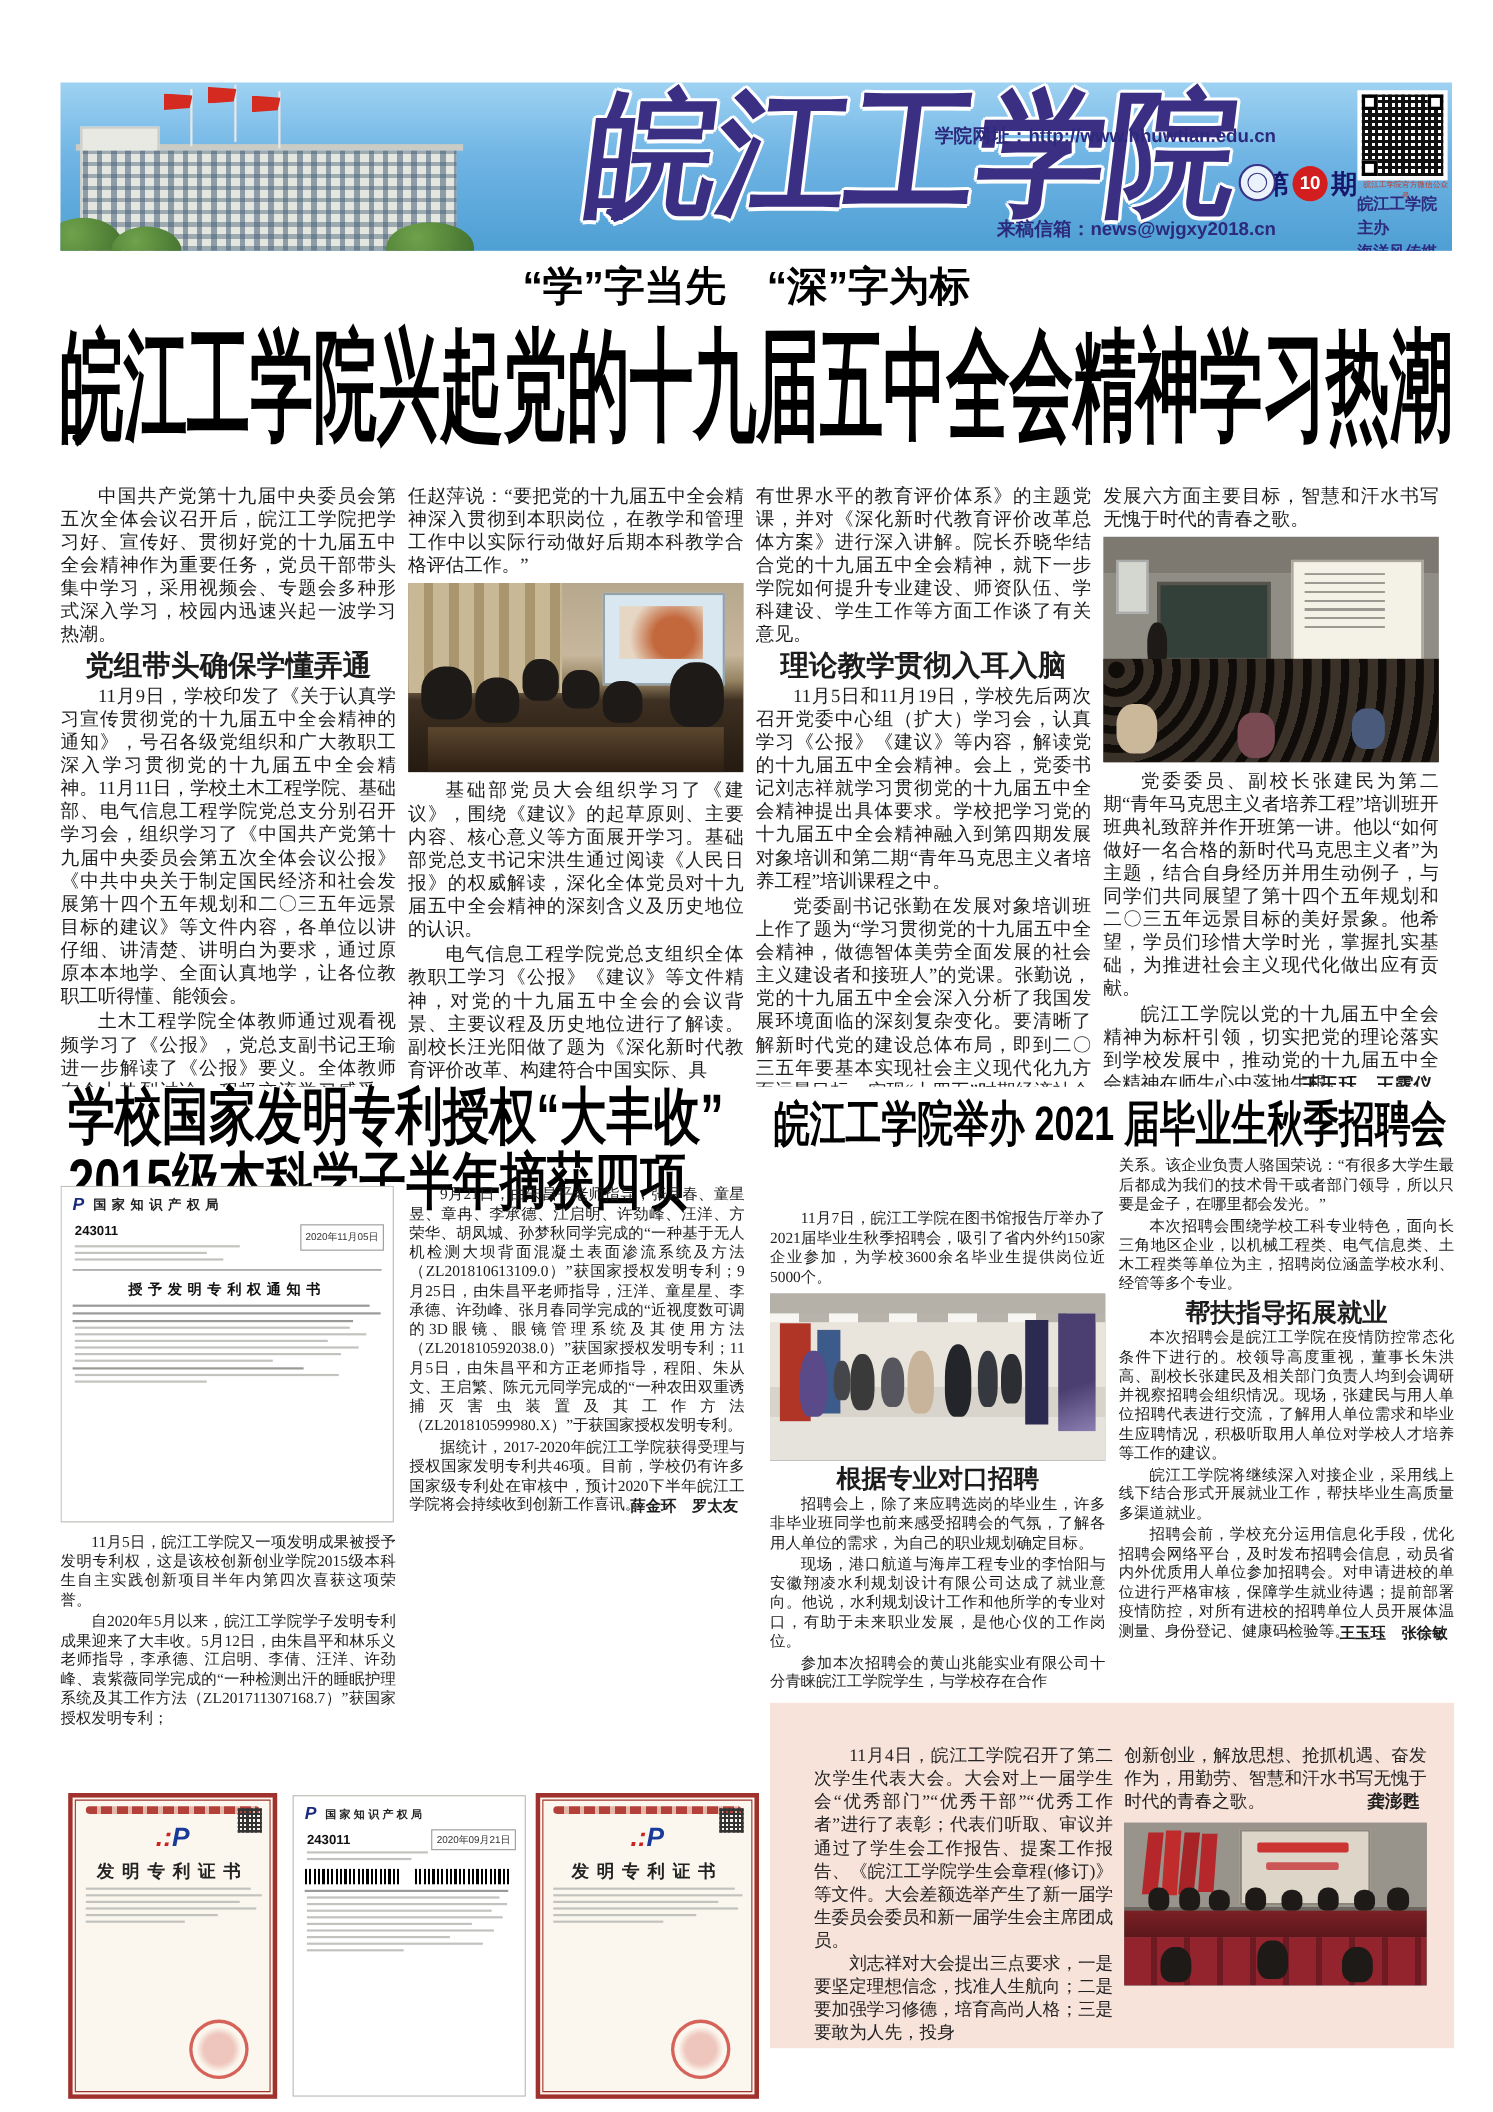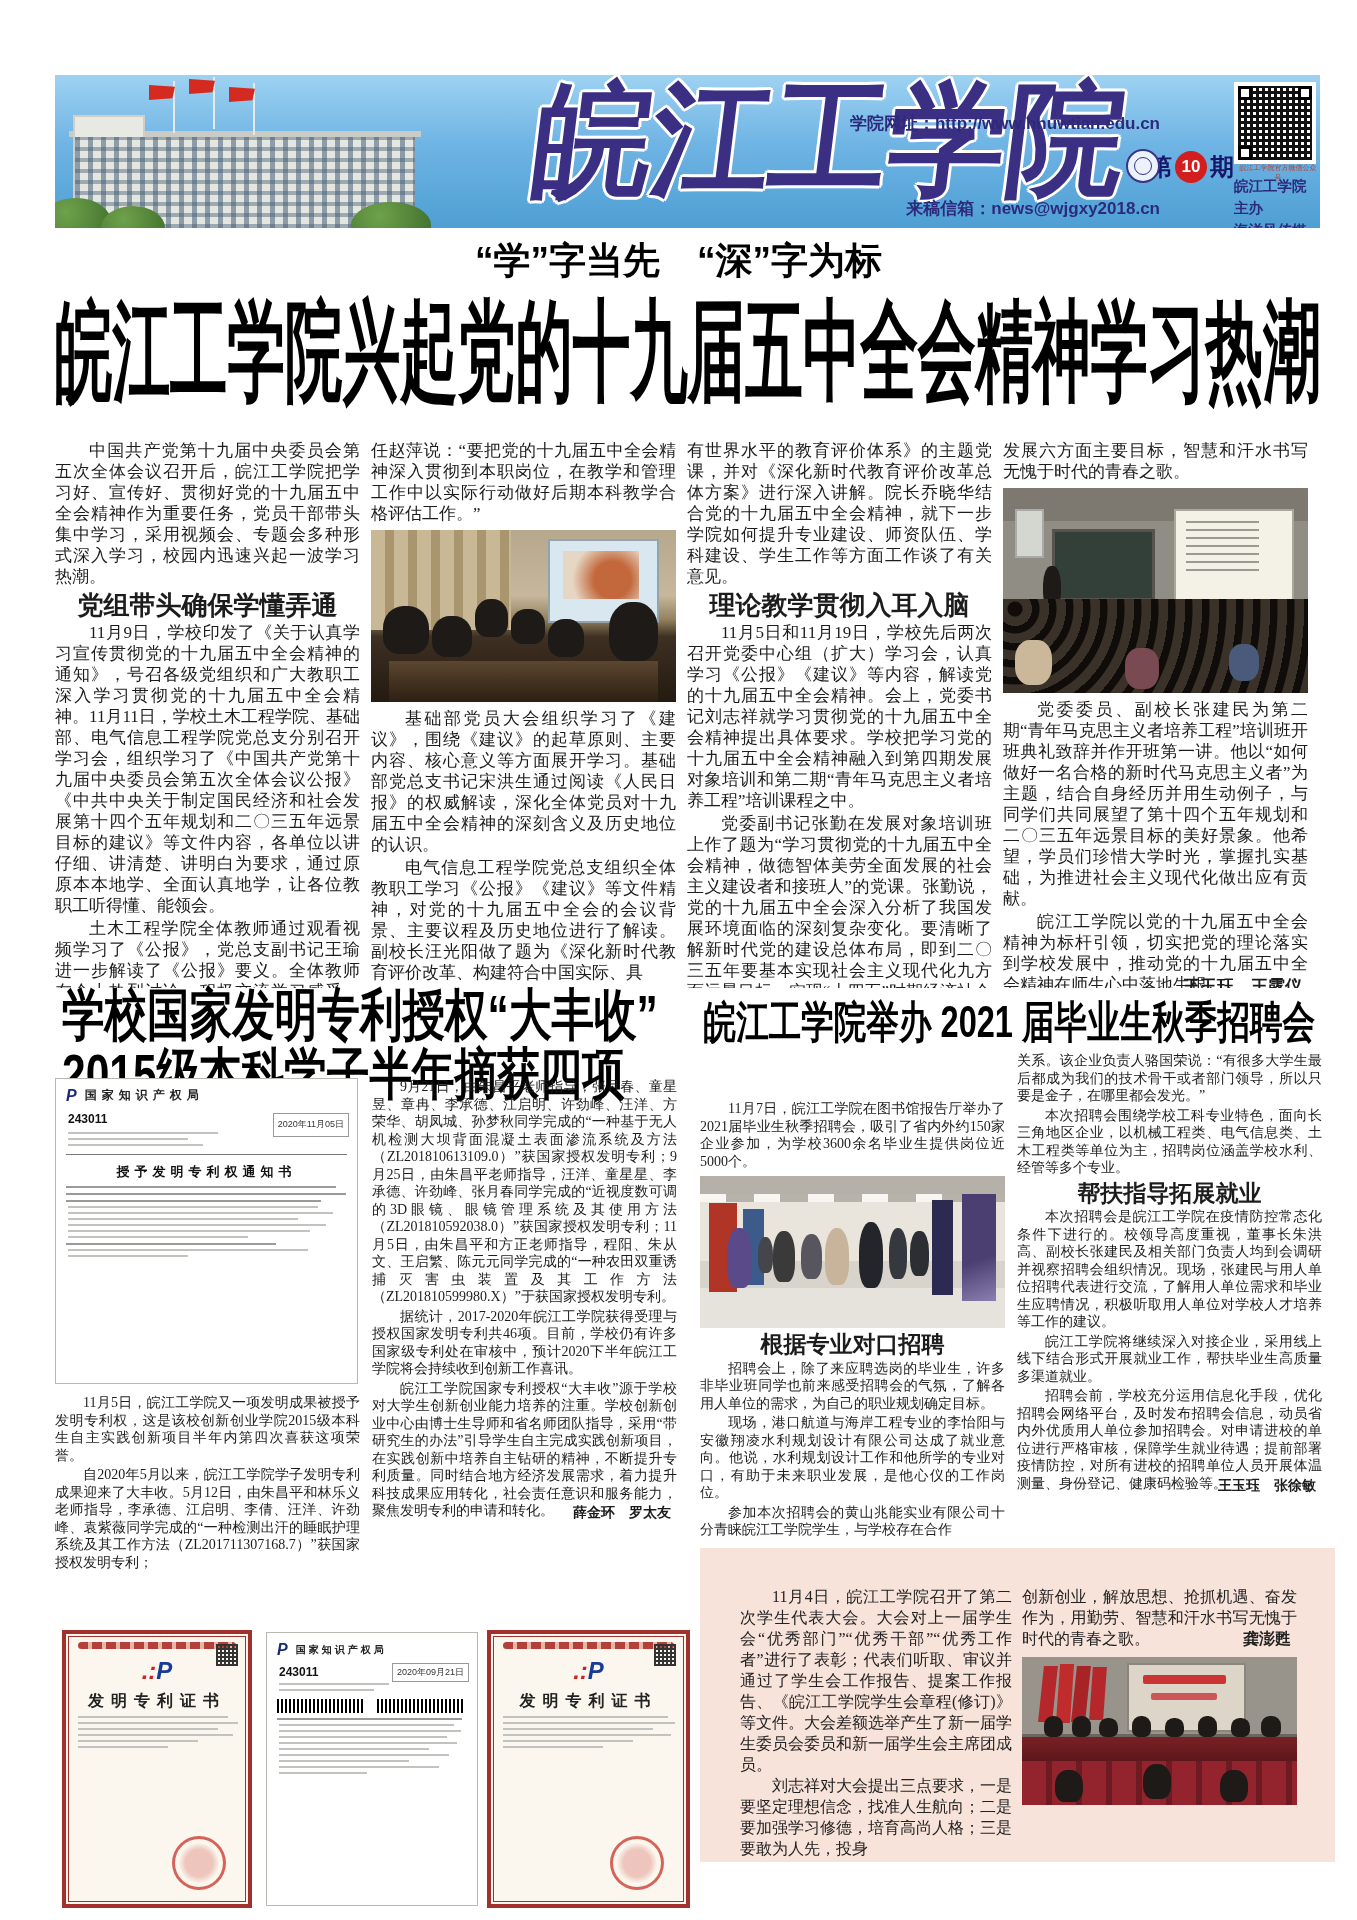--- a/index.html
+++ b/index.html
@@ -94,21 +94,21 @@
   .cert-logo b{color:#c22;}
   .cert-title{text-align:center;font-weight:bold;font-size:16px;letter-spacing:7px;color:#222;margin-top:6px;}
   .cert-qr{position:absolute;top:10px;right:10px;width:22px;height:22px;
        background-image:repeating-linear-gradient(0deg,#333 0 2px,transparent 2px 4px),
                         repeating-linear-gradient(90deg,#333 0 2px,transparent 2px 4px);}
   .cert-seal{position:absolute;right:22px;bottom:14px;width:48px;height:48px;border-radius:50%;
              border:3px solid rgba(200,50,40,.75);
              background:radial-gradient(circle,rgba(200,50,40,.25) 0 40%,transparent 60%);}
 
   
-  .pinkbox{position:absolute;left:700px;top:1548px;width:622px;height:314px;background:#f8e3da;padding-left:13px;}
+  .pinkbox{position:absolute;left:700px;top:1548px;width:622px;height:314px;background:#f8e3da;}
   .pink-col{position:absolute;top:38px;width:272px;font-size:16px;line-height:21px;text-align:justify;color:#222;}
   .pink-col p{margin:0;text-indent:2em;}
   .pink-col p.cont{text-indent:0;}
 </style>
 </head>
 <body>
 
 <div class="page">
 
   <div class="masthead">
@@ -239,21 +239,20 @@
         <div class="dls" style="width:240px;"></div>
         <div class="dls" style="width:120px;"></div>
     </div>
     <p>11月5日，皖江工学院又一项发明成果被授予发明专利权，这是该校创新创业学院2015级本科生自主实践创新项目半年内第四次喜获这项荣誉。</p>
     <p>自2020年5月以来，皖江工学院学子发明专利成果迎来了大丰收。5月12日，由朱昌平和林乐义老师指导，李承德、江启明、李倩、汪洋、许劲峰、袁紫薇同学完成的“一种检测出汗的睡眠护理系统及其工作方法（ZL201711307168.7）”获国家授权发明专利；</p>
   </div>
 
   <div class="col c-a2" style="left:372px;">
     <p>9月21日，由朱昌平老师指导，张月春、童星昱、章冉、李承德、江启明、许劲峰、汪洋、方荣华、胡凤城、孙梦秋同学完成的“一种基于无人机检测大坝背面混凝土表面渗流系统及方法（ZL201810613109.0）”获国家授权发明专利；9月25日，由朱昌平老师指导，汪洋、童星星、李承德、许劲峰、张月春同学完成的“近视度数可调的3D眼镜、眼镜管理系统及其使用方法（ZL201810592038.0）”获国家授权发明专利；11月5日，由朱昌平和方正老师指导，程阳、朱从文、王启繁、陈元元同学完成的“一种农田双重诱捕灭害虫装置及其工作方法（ZL201810599980.X）”于获国家授权发明专利。</p>
     <p>据统计，2017-2020年皖江工学院获得受理与授权国家发明专利共46项。目前，学校仍有许多国家级专利处在审核中，预计2020下半年皖江工学院将会持续收到创新工作喜讯。</p>
-    <p>皖江工学院国家专利授权“大丰收”源于学校对大学生创新创业能力培养的注重。学校创新创业中心由博士生导师和省名师团队指导，采用“带研究生的办法”引导学生自主完成实践创新项目，在实践创新中培养自主钻研的精神，不断提升专利质量。同时结合地方经济发展需求，着力提升科技成果应用转化，社会责任意识和服务能力，聚焦发明专利的申请和转化。</p>
     <div class="byline">薛金环　罗太友</div>
   </div>
 
   <div class="ab" style="left:62px;top:1630px;">
     <div class="cert" style="width:190px;height:278px;">
       <div class="cert-garland"></div>
       <div class="cert-qr"></div>
       <div class="cert-logo"><b>.:</b>P</div>
       <div class="cert-title">发明专利证书</div>
       <div class="dls" style="width:150px;"></div>

